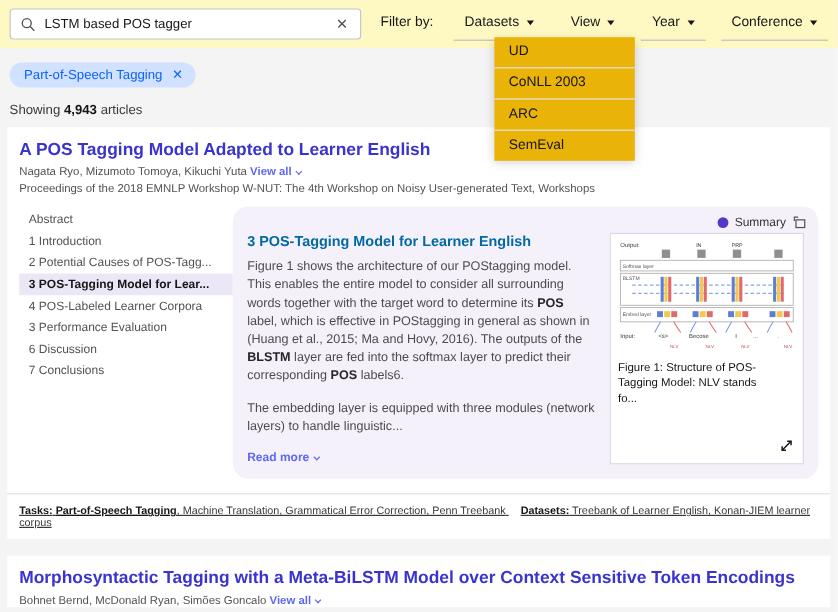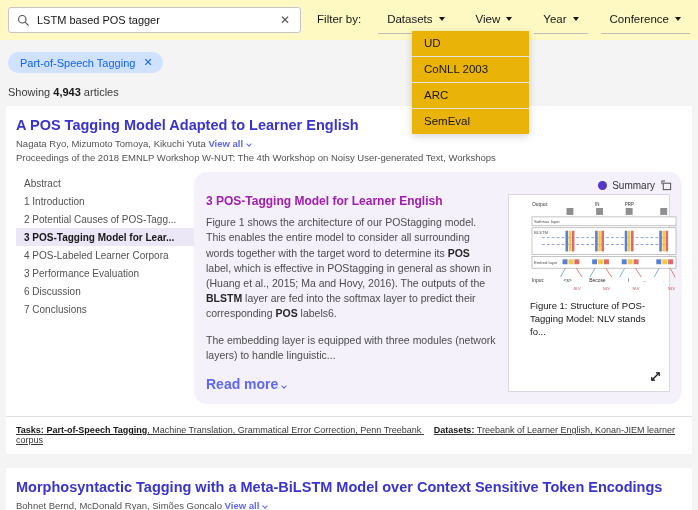--- a/index.html
+++ b/index.html
@@ -40,27 +40,27 @@
   .toc-item { font-size:10px; color:#525252; padding:3.5px 8px; cursor:pointer; white-space:nowrap; overflow:hidden; }
   .toc-item.active { font-weight:bold; color:#161616; background:#ece7f7; }
 
   
   .panel { flex:1; background:#f4f1fb; border-radius:13px; padding:8px 12px 12px 12px; position:relative; }
   .badge { position:absolute; top:8px; right:10px; display:flex; align-items:center; font-size:10px; color:#333; }
   .dot { width:9px; height:9px; border-radius:50%; background:#5437c8; margin-right:5px; }
   .badge svg { margin-left:6px; }
   .panel-row { display:flex; margin-top:14px; }
   .panel-text { flex:1; }
-  .panel-h { font-size:12px; font-weight:bold; color:#a21caf; margin-bottom:7px; }
+  .panel-h { font-size:12px; font-weight:bold; color:#0369a1; margin-bottom:7px; }
   .panel-p { font-size:10.5px; color:#4c4c4c; line-height:1.45; }
   .panel-p b { color:#262626; }
   .panel-p + .panel-p { margin-top:11px; }
-  .read-more { font-size:14px; margin-top:13px; }
-
-  .fig-card { width:162px; flex:none; margin-left:12px; background:#fff; border:1px solid #ddd6ea; padding:5px 21px 4px; position:relative; }
+  .read-more { font-size:10px; margin-top:13px; }
+
+  .fig-card { width:162px; flex:none; margin-left:12px; background:#fff; border:1px solid #ddd6ea; padding:5px 6px 4px; position:relative; }
   .fig-cap { font-size:9.5px; color:#161616; line-height:1.35; margin-top:4px; width:118px; }
   .expand { position:absolute; right:7px; bottom:8px; cursor:pointer; }
 
   .tags { border-top:1px solid #e0e0e0; margin:12px -10px 0 -10px; padding:8px 10px 9px; font-size:9px; color:#393939;text-decoration:underline; }
   .tags b { color:#161616; }
   .task-primary { font-weight:bold; text-decoration:underline; color:#161616; cursor:pointer; }
   .tags .ds { margin-left:10px; }
 </style>
 </head>
 <body>

